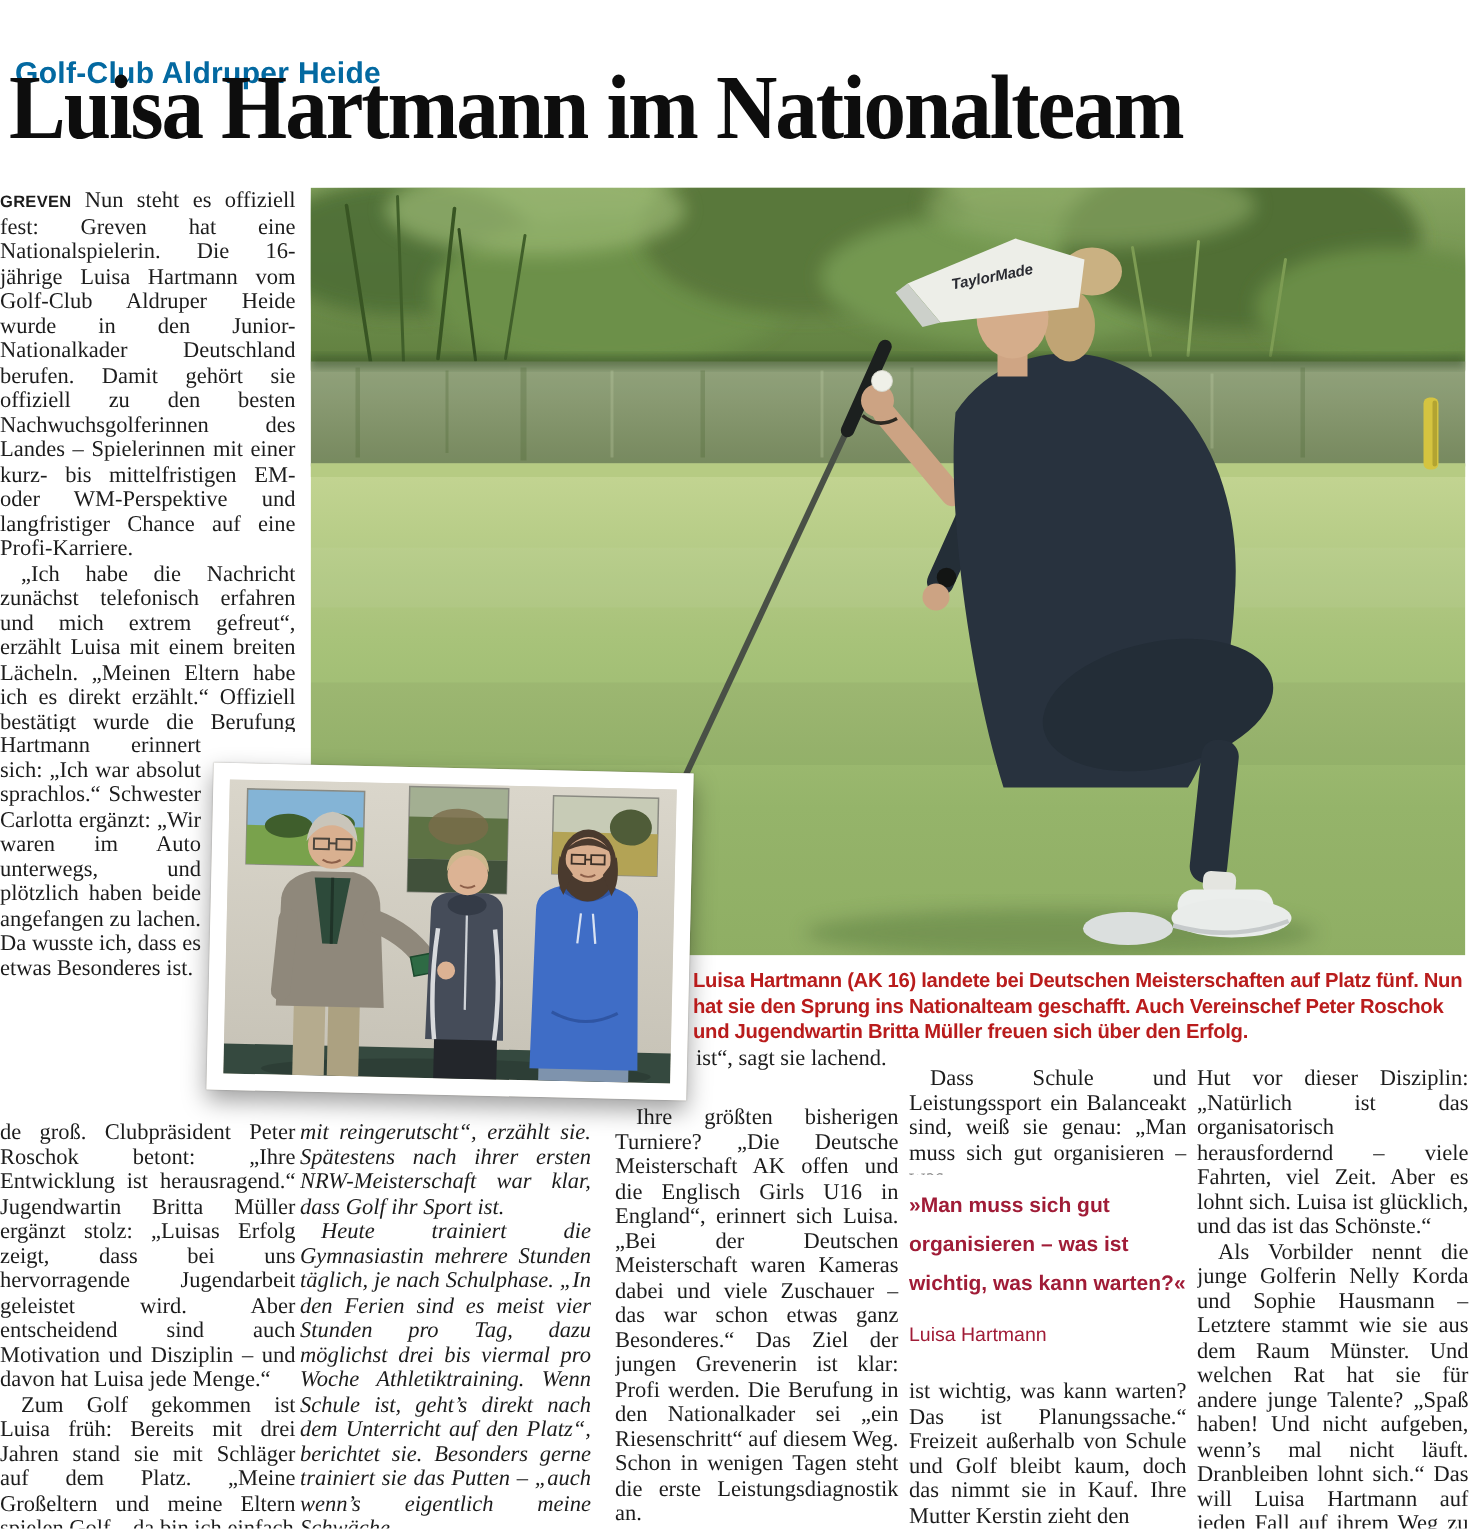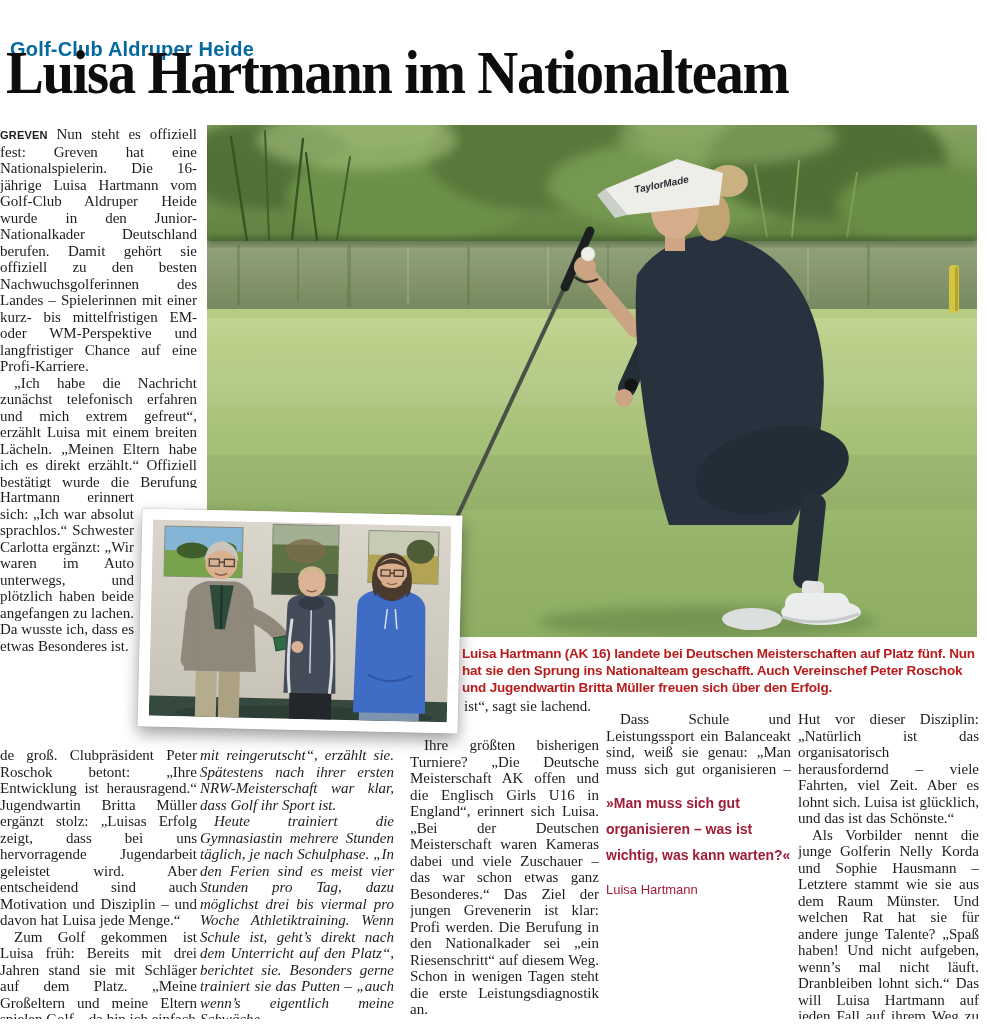--- a/index.html
+++ b/index.html
@@ -264,19 +264,22 @@
     <p class="ind">Ihre größten bisherigen Turniere? „Die Deutsche Meisterschaft AK offen und die Englisch Girls U16 in England“, erinnert sich Luisa. „Bei der Deutschen Meisterschaft waren Kameras dabei und viele Zuschauer – das war schon etwas ganz Besonderes.“ Das Ziel der jungen Grevenerin ist klar: Profi werden. Die Berufung in den Nationalkader sei „ein Riesenschritt“ auf diesem Weg. Schon in wenigen Tagen steht die erste Leistungsdiagnostik an.</p>
   </div>
 
   <div class="col c4a">
     <p class="ind">Dass Schule und Leistungssport ein Balanceakt sind, weiß sie genau: „Man muss sich gut organisieren – was</p>
   </div>
   <div class="pullquote">
     <p class="pq-text">»Man muss sich gut organisieren – was ist wichtig, was kann warten?«</p>
     <div class="pq-attr">Luisa Hartmann</div>
   </div>
+  <div class="col c4b">
+    <p>ist wichtig, was kann warten? Das ist Planungssache.“ Freizeit außerhalb von Schule und Golf bleibt kaum, doch das nimmt sie in Kauf. Ihre Mutter Kerstin zieht den</p>
+  </div>
 
   <div class="col c5">
     <p>Hut vor dieser Disziplin: „Natürlich ist das organisatorisch herausfordernd – viele Fahrten, viel Zeit. Aber es lohnt sich. Luisa ist glücklich, und das ist das Schönste.“</p>
     <p class="ind">Als Vorbilder nennt die junge Golferin Nelly Korda und Sophie Hausmann – Letztere stammt wie sie aus dem Raum Münster. Und welchen Rat hat sie für andere junge Talente? „Spaß haben! Und nicht aufgeben, wenn’s mal nicht läuft. Dranbleiben lohnt sich.“ Das will Luisa Hartmann auf jeden Fall auf ihrem Weg zu einer echten Profikarriere.</p>
   </div>
 
 </div>
 
 </body></html>

